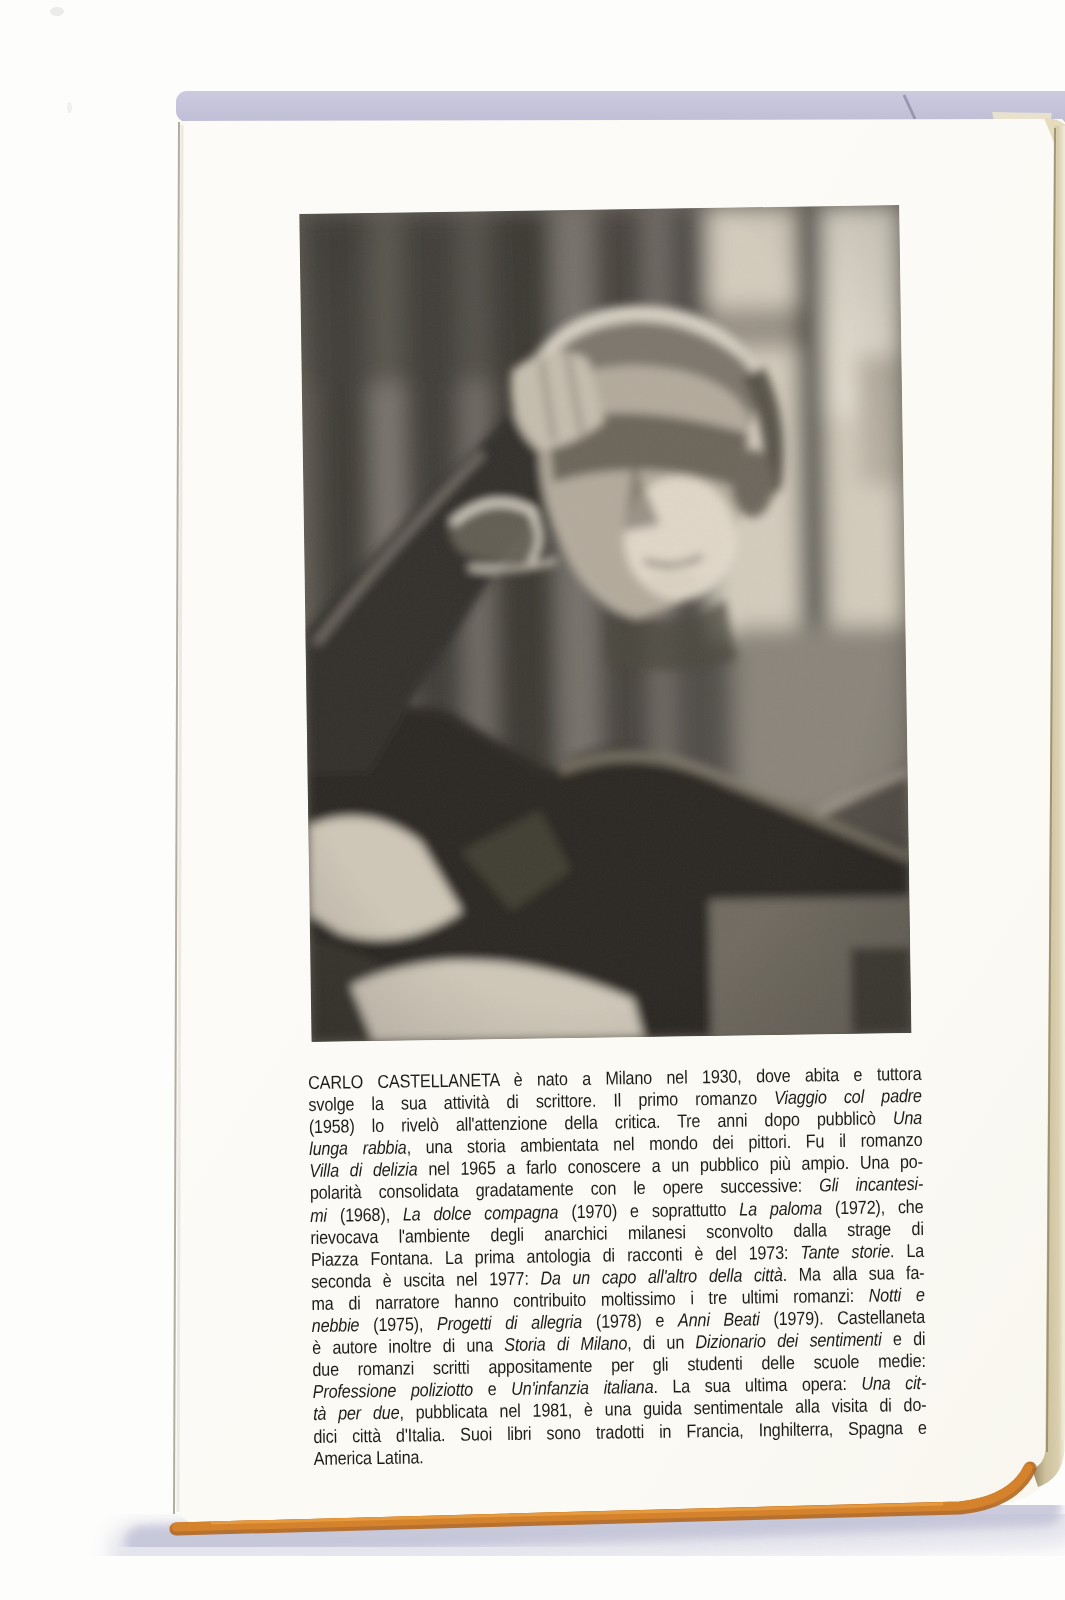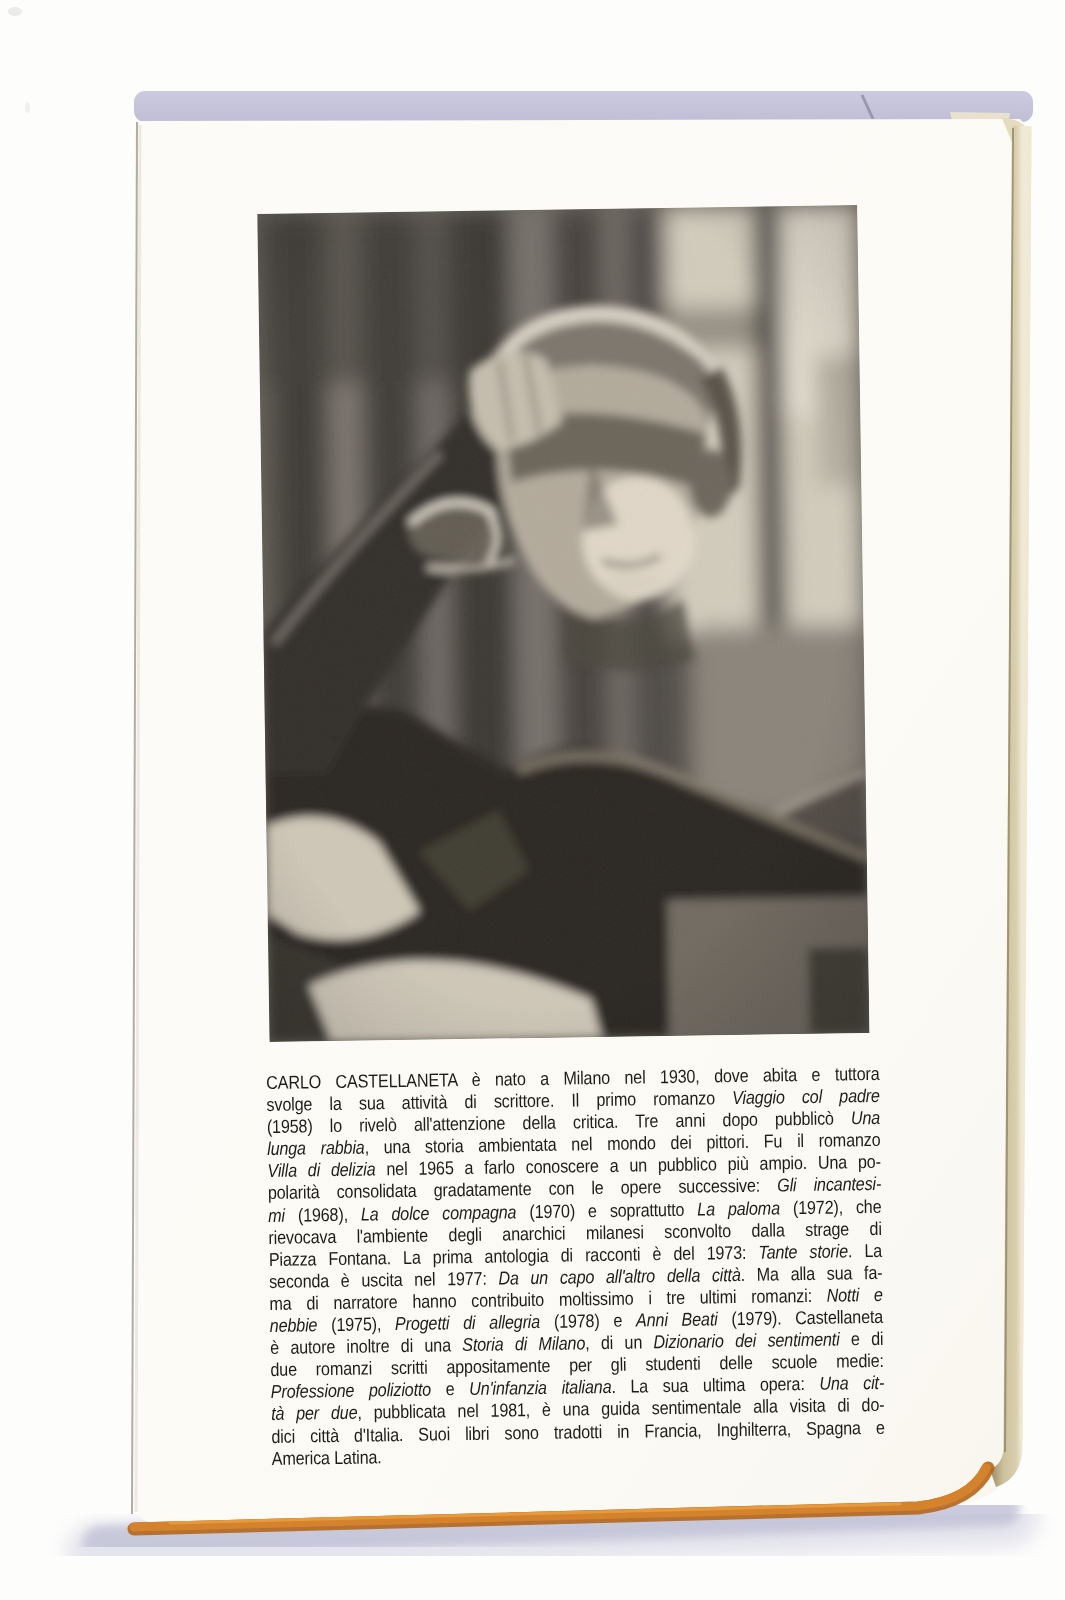--- a/index.html
+++ b/index.html
@@ -1,21 +1,21 @@
 <!DOCTYPE html>
 <html style="--band: #c6c4dc; --page: #fbfaf5; --fore: #cdc19d; --orange: #d4822b; --shadow: #c7c7da;"><head>
 <meta charset="utf-8">
 <style>
   html,body{margin:0;padding:0;}
   body{
     width:1065px;height:1600px;position:relative;overflow:hidden;
     background:#fdfdfc;
     font-family:"Liberation Sans","DejaVu Sans",sans-serif;
   }
-  .scan{position:absolute;inset:0;}
+  .scan{position:absolute;inset:0;margin-left:42px;}
   .smudge{position:absolute;left:8px;top:7px;width:14px;height:9px;background:#ebebe9;border-radius:50%;}
   .smudge2{position:absolute;left:25px;top:102px;width:5px;height:11px;background:#f1f0ee;border-radius:50%;}
   svg.edges{position:absolute;left:0;top:0;width:1065px;height:1600px;display:block;}
   .content{
     position:absolute;inset:0;
     transform:rotate(-0.85deg);
     transform-origin:532px 800px;
   }
   .photo{
     position:absolute;left:266px;top:210px;width:600px;height:828px;

